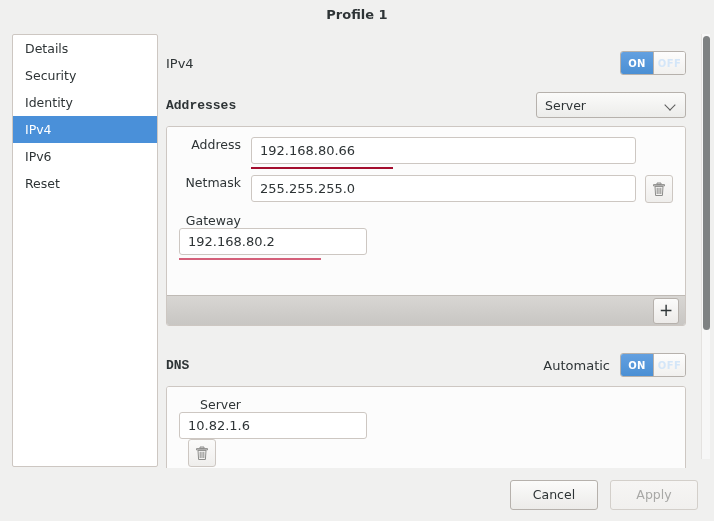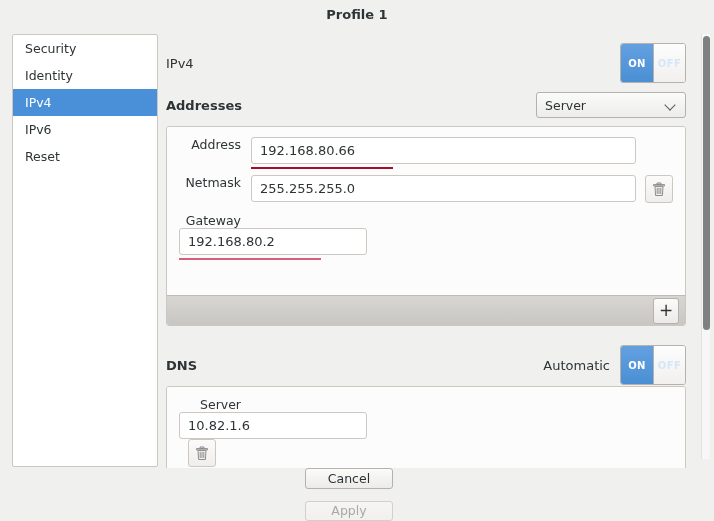--- a/index.html
+++ b/index.html
@@ -108,34 +108,35 @@
   .section-head {
     display: flex;
     align-items: center;
     height: 30px;
     margin-bottom: 6px;
   }
   .section-title {
     font-weight: bold;
     font-size: 13px;
     color: #2e3436;
+    font-family: Liberation Mono, monospace;
   }
   .section-spacer { flex: 1 1 auto; }
 
   .plain-head {
     display: flex;
     align-items: center;
     height: 34px;
   }
   .plain-label { font-size: 13px; color: #2e3436; }
 
   
   .switch {
     width: 66px;
-    height: 40px;
+    height: 24px;
     border: 1px solid #b6b1ac;
     border-radius: 3px;
     display: flex;
     overflow: hidden;
     background: #ffffff;
     cursor: pointer;
   }
   .switch .on-part {
     flex: 1 1 50%;
     background: linear-gradient(to bottom, #63a0e0, #4a8fd4);
@@ -291,21 +292,20 @@
     left: 0;
     bottom: 0;
     width: 714px;
     height: 53px;
     background: #f0f0ef;
     display: flex;
     align-items: center;
     justify-content: flex-end;
     padding-right: 16px;
     gap: 12px;
-    flex-direction: column;
   }
   .dlg-btn {
     width: 88px;
     height: 30px;
     border: 1px solid #b6b1ac;
     border-radius: 3px;
     background: linear-gradient(to bottom, #fbfbfa, #ecebe9);
     font-family: "DejaVu Sans", "Liberation Sans", sans-serif;
     font-size: 12.5px;
     color: #2e3436;
@@ -325,20 +325,23 @@
 <body>
 
 <div id="titlebar">
   <span id="title-text">Profile 1</span>
 </div>
 
 <div id="main">
 
   <div id="sidebar-wrap">
     <div id="sidebar-list">
+        <div class="sidebar-item">
+          <span>Details</span>
+        </div>
         <div class="sidebar-item">
           <span>Security</span>
         </div>
         <div class="sidebar-item">
           <span>Identity</span>
         </div>
         <div class="sidebar-item selected">
           <span>IPv4</span>
         </div>
         <div class="sidebar-item">

